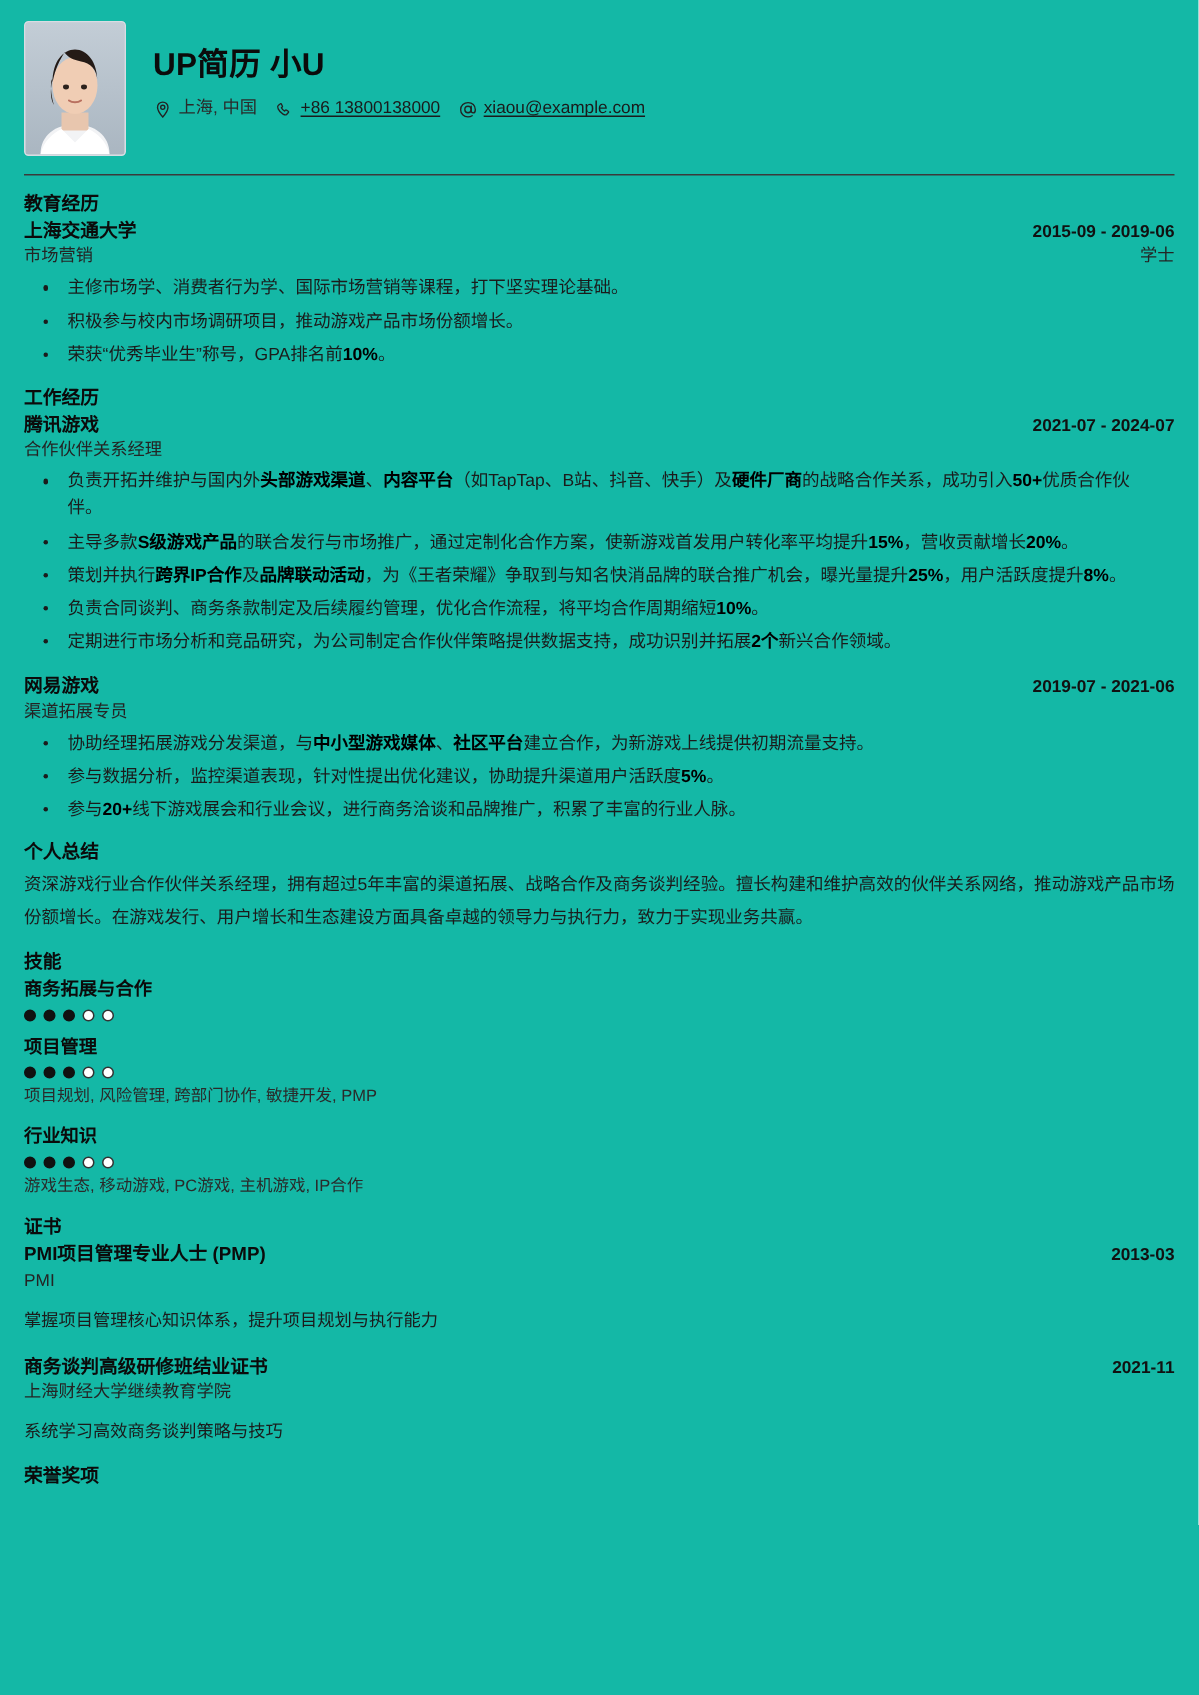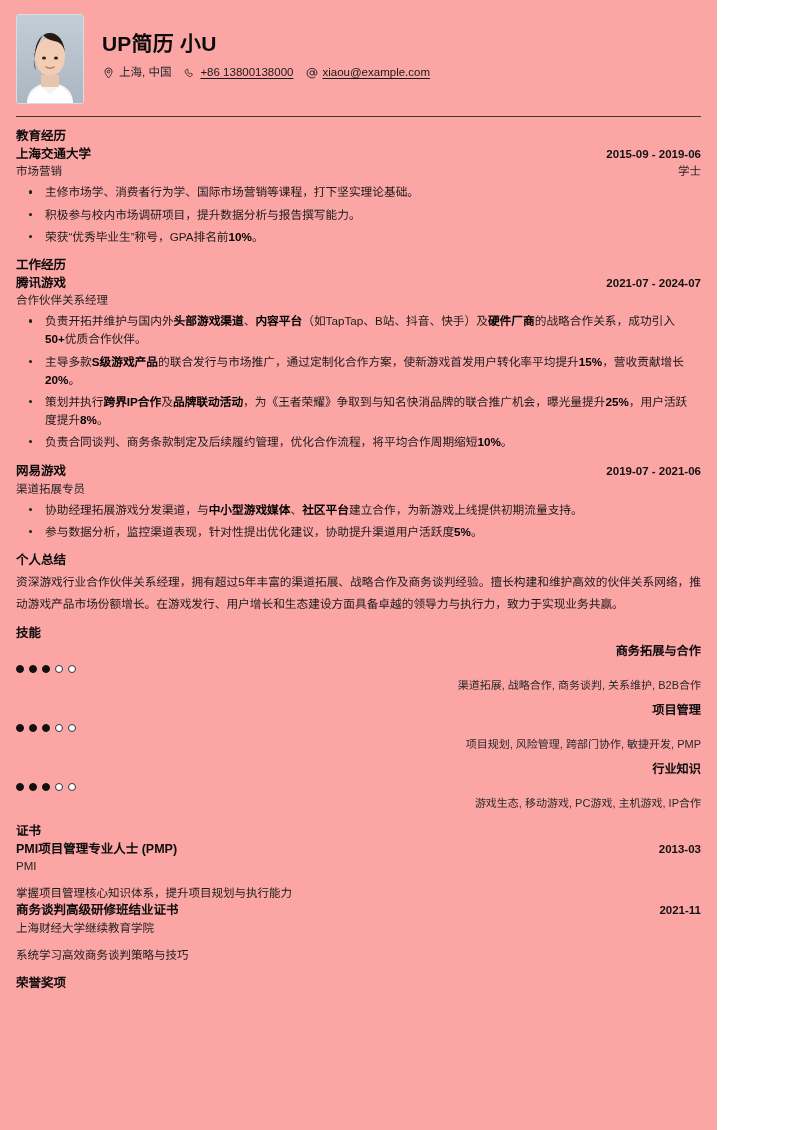--- a/index.html
+++ b/index.html
@@ -10,25 +10,25 @@
   body {
     width: 799px;
     height: 1130px;
     overflow: hidden;
     font-family: "Liberation Sans", "DejaVu Sans", sans-serif;
     color: #111111;
     -webkit-font-smoothing: antialiased;
   }
   .page {
     position: relative;
-    width: 717px;
+    width: 799px;
     height: 1130px;
     box-sizing: border-box;
     padding: 0 16px;
-    background: #fca5a5;
+    background: #14b8a6;
     overflow: hidden;
   }
 
   
   .header {
     display: flex;
     align-items: flex-start;
     padding-top: 14px;
     padding-bottom: 12px;
   }
@@ -163,21 +163,21 @@
 
   .summary-text {
     font-size: 11.7px;
     line-height: 1.85;
     color: #1b1b1b;
     margin-top: 2px;
     text-align: justify;
   }
 
   
-  .skill { margin-top: 9px; text-align: right; }
+  .skill { margin-top: 9px; }
   .skill:first-of-type { margin-top: 1px; }
   .skill-name {
     font-size: 12.2px;
     font-weight: 700;
     color: #0b0b0b;
     line-height: 1.45;
   }
   .dots {
     display: flex;
     align-items: center;
@@ -193,21 +193,21 @@
   .dot.on  { background: #111111; border: 1px solid #111111; }
   .dot.off { background: #ffffff; border: 1.3px solid #333333; }
   .skill-keywords {
     font-size: 11px;
     color: #2a2a2a;
     line-height: 1.5;
   }
 
   
   .cert { margin-top: 0; }
-  .cert + .cert { }
+  .cert + .cert { margin-top: 13px; }
   .cert-desc {
     font-size: 11.5px;
     color: #1b1b1b;
     line-height: 1.5;
     margin-top: 11px;
   }
 </style>
 </head>
 <body>
 
@@ -281,52 +281,54 @@
       <div class="entry-row">
         <div class="entry-primary">上海交通大学</div>
         <div class="entry-meta">2015-09 - 2019-06</div>
       </div>
       <div class="entry-row">
         <div class="entry-secondary">市场营销</div>
         <div class="entry-meta light">学士</div>
       </div>
       <ul class="bullets">
           <li>主修市场学、消费者行为学、国际市场营销等课程，打下坚实理论基础。</li>
-          <li>积极参与校内市场调研项目，提升数据分析与报告撰写能力。</li>
+          <li>积极参与校内市场调研项目，推动游戏产品市场份额增长。</li>
           <li>荣获“优秀毕业生”称号，GPA排名前<b>10%</b>。</li>
         </ul>
     </div>
   </div>
 
   <div class="section">
     <div class="section-title">工作经历</div>
 
     <div class="entry">
       <div class="entry-row">
         <div class="entry-primary">腾讯游戏</div>
         <div class="entry-meta">2021-07 - 2024-07</div>
       </div>
       <div class="entry-secondary">合作伙伴关系经理</div>
       <ul class="bullets">
           <li>负责开拓并维护与国内外<b>头部游戏渠道</b>、<b>内容平台</b>（如TapTap、B站、抖音、快手）及<b>硬件厂商</b>的战略合作关系，成功引入<b>50+</b>优质合作伙伴。</li>
           <li>主导多款<b>S级游戏产品</b>的联合发行与市场推广，通过定制化合作方案，使新游戏首发用户转化率平均提升<b>15%</b>，营收贡献增长<b>20%</b>。</li>
           <li>策划并执行<b>跨界IP合作</b>及<b>品牌联动活动</b>，为《王者荣耀》争取到与知名快消品牌的联合推广机会，曝光量提升<b>25%</b>，用户活跃度提升<b>8%</b>。</li>
           <li>负责合同谈判、商务条款制定及后续履约管理，优化合作流程，将平均合作周期缩短<b>10%</b>。</li>
+          <li>定期进行市场分析和竞品研究，为公司制定合作伙伴策略提供数据支持，成功识别并拓展<b>2个</b>新兴合作领域。</li>
         </ul>
     </div>
 
     <div class="entry">
       <div class="entry-row">
         <div class="entry-primary">网易游戏</div>
         <div class="entry-meta">2019-07 - 2021-06</div>
       </div>
       <div class="entry-secondary">渠道拓展专员</div>
       <ul class="bullets">
           <li>协助经理拓展游戏分发渠道，与<b>中小型游戏媒体</b>、<b>社区平台</b>建立合作，为新游戏上线提供初期流量支持。</li>
           <li>参与数据分析，监控渠道表现，针对性提出优化建议，协助提升渠道用户活跃度<b>5%</b>。</li>
+          <li>参与<b>20+</b>线下游戏展会和行业会议，进行商务洽谈和品牌推广，积累了丰富的行业人脉。</li>
         </ul>
     </div>
   </div>
 
   <div class="section">
     <div class="section-title">个人总结</div>
     <div class="summary-text">资深游戏行业合作伙伴关系经理，拥有超过5年丰富的渠道拓展、战略合作及商务谈判经验。擅长构建和维护高效的伙伴关系网络，推动游戏产品市场份额增长。在游戏发行、用户增长和生态建设方面具备卓越的领导力与执行力，致力于实现业务共赢。</div>
   </div>
 
   <div class="section">
@@ -334,21 +336,20 @@
     <div>
         <div class="skill">
           <div class="skill-name">商务拓展与合作</div>
           <div class="dots">
             <span class="dot on"></span>
             <span class="dot on"></span>
             <span class="dot on"></span>
             <span class="dot off"></span>
             <span class="dot off"></span>
           </div>
-          <div class="skill-keywords">渠道拓展, 战略合作, 商务谈判, 关系维护, B2B合作</div>
         </div>
         <div class="skill">
           <div class="skill-name">项目管理</div>
           <div class="dots">
             <span class="dot on"></span>
             <span class="dot on"></span>
             <span class="dot on"></span>
             <span class="dot off"></span>
             <span class="dot off"></span>
           </div>

